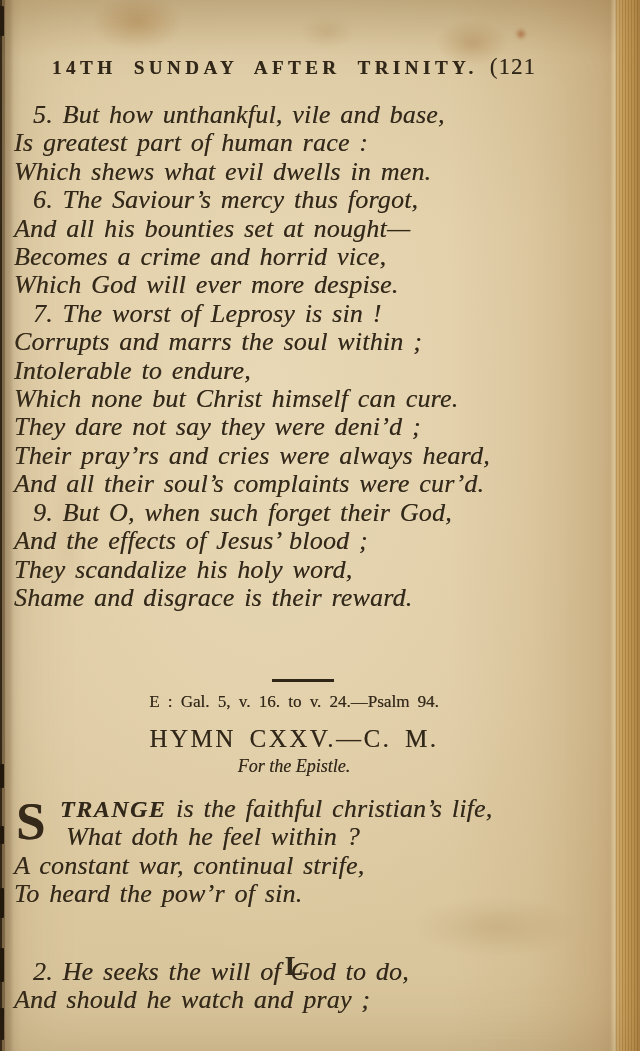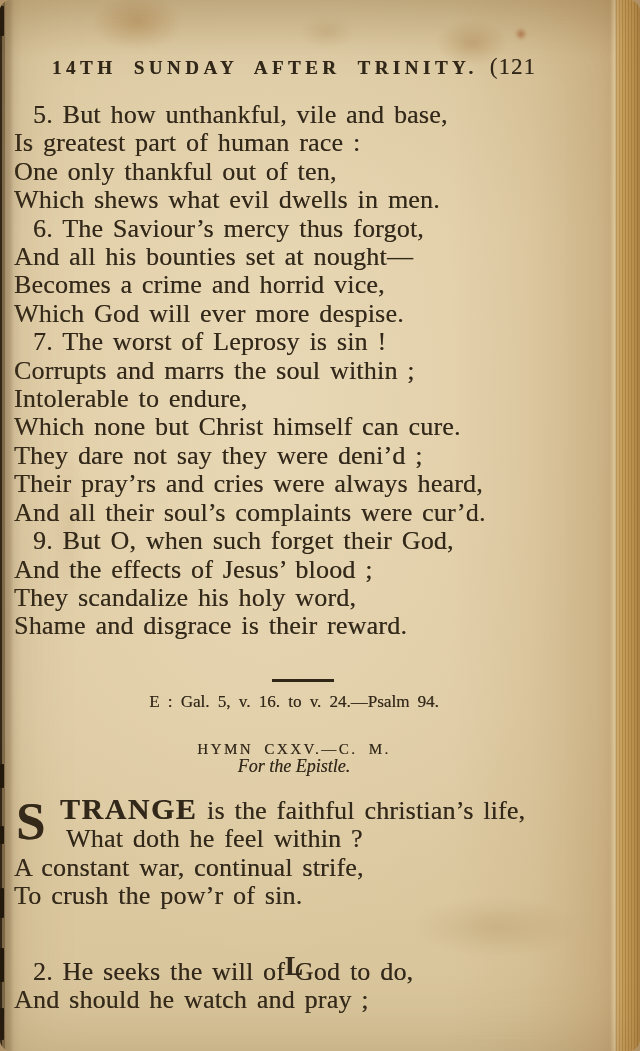--- a/index.html
+++ b/index.html
@@ -1,21 +1,21 @@
 <!DOCTYPE html>
 <html><head>
 <meta charset="utf-8">
 <style>
   html,body{margin:0;padding:0;}
   body{
     width:640px;height:1051px;overflow:hidden;
     font-family:"Liberation Serif","DejaVu Serif",serif;
     background:#b09266;
   }
-  .scan{position:relative;width:640px;height:1051px;overflow:hidden;border-radius:11px;}
+  .scan{position:relative;width:640px;height:1051px;overflow:hidden;}
   
   .paper{
     position:absolute;inset:0;
     background:
       linear-gradient(90deg, rgba(70,50,25,0.35) 0px, rgba(70,50,25,0.10) 8px, rgba(70,50,25,0) 22px),
       linear-gradient(270deg, rgba(150,100,40,0.38) 0px, rgba(150,100,40,0.22) 40px, rgba(150,100,40,0.08) 110px, rgba(150,100,40,0) 190px),
       radial-gradient(ellipse at 42% 38%, rgba(255,246,222,0.28), rgba(255,246,222,0) 62%),
       linear-gradient(180deg,#d6c298 0%,#dbc8a0 6%,#e0cda6 22%,#dfcca5 68%,#d8c49a 100%);
   }
   .topband{position:absolute;left:0;right:0;top:0;height:56px;
@@ -45,35 +45,35 @@
   #st3{left:436px;top:20px;width:72px;height:46px;background:radial-gradient(ellipse,rgba(150,100,40,0.30),rgba(150,100,40,0) 70%);}
   #st4{left:515px;top:28px;width:12px;height:12px;background:radial-gradient(circle,rgba(150,62,20,0.6),rgba(150,62,20,0) 70%);}
   #st5{left:415px;top:898px;width:160px;height:58px;background:radial-gradient(ellipse,rgba(140,95,40,0.17),rgba(140,95,40,0) 72%);}
   #st6{left:52px;top:455px;width:34px;height:140px;background:radial-gradient(ellipse,rgba(150,105,50,0.10),rgba(150,105,50,0) 72%);}
   
   .content{
     position:absolute;left:14px;top:0;width:560px;height:100%;
     color:#32281a;
     text-shadow:0.3px 0.3px 0.6px rgba(48,36,20,0.55);
   }
-  .line{font-size:26px;line-height:28.4px;white-space:nowrap;word-spacing:3px;letter-spacing:0.2px;}
+  .line{font-size:26px;line-height:28.4px;white-space:nowrap;word-spacing:3px;letter-spacing:0.2px;font-style:italic;}
   .vnum{padding-left:19px;}
   .centered{position:absolute;left:0;width:100%;text-align:center;white-space:nowrap;}
   .header{top:54px;font-size:19px;letter-spacing:4.5px;word-spacing:8px;font-weight:bold;}
   .header .pgnum{font-size:23px;letter-spacing:1px;margin-left:12px;font-weight:normal;}
   .hymn1{position:absolute;top:101px;left:0;width:100%;}
   .divider{position:absolute;top:679px;left:46%;width:62px;height:3px;background:#2f2617;}
   .eref{top:692px;font-size:17px;word-spacing:4px;}
-  .hheading{top:725px;font-size:15px;letter-spacing:2.5px;word-spacing:5px;margin-top:16px;}
+  .hheading{top:725px;font-size:25px;letter-spacing:2.5px;word-spacing:5px;}
   .hsub{top:756px;font-style:italic;font-size:18px;}
   .stanza1{position:absolute;top:795px;left:0;width:100%;}
   .dropcap{position:absolute;left:2px;top:3px;font-size:53px;line-height:46px;font-weight:bold;}
   .l1{padding-left:46px;}
   .l2{padding-left:52px;}
-  .capsword{font-size:30px;font-weight:bold;letter-spacing:1.5px;}
+  .capsword{font-size:24px;font-weight:bold;letter-spacing:1.5px;}
   .stanza2{position:absolute;top:958px;left:0;width:100%;}
   .sig{top:951px;font-size:27px;font-weight:bold;}
 </style>
 </head>
 <body>
 
 <div class="scan">
   <div class="paper"></div>
   <div class="topband"></div>
 
@@ -87,21 +87,20 @@
   <div class="content">
 
     <div class="centered header">
       <span>14TH SUNDAY AFTER TRINITY.</span><span class="pgnum">(121</span>
     </div>
 
     <div class="hymn1">
       <div>
         <div class="line vnum">5. But how unthankful, vile and base,</div>
         <div class="line">Is greatest part of human race :</div>
-        <div class="line">One only thankful out of ten,</div>
         <div class="line">Which shews what evil dwells in men.</div>
       </div>
       <div>
         <div class="line vnum">6. The Saviour’s mercy thus forgot,</div>
         <div class="line">And all his bounties set at nought—</div>
         <div class="line">Becomes a crime and horrid vice,</div>
         <div class="line">Which God will ever more despise.</div>
       </div>
       <div>
         <div class="line vnum">7. The worst of Leprosy is sin !</div>
@@ -126,21 +125,21 @@
 
     <div class="centered eref">E : Gal. 5, v. 16. to v. 24.—Psalm 94.</div>
     <div class="centered hheading">HYMN CXXV.—C. M.</div>
     <div class="centered hsub">For the Epistle.</div>
 
     <div class="stanza1">
       <span class="dropcap">S</span>
       <div class="line l1"><span class="capsword">TRANGE</span><span> is the faithful christian’s life,</span></div>
       <div class="line l2">What doth he feel within ?</div>
       <div class="line">A constant war, continual strife,</div>
-      <div class="line">To crush the pow’r of sin.</div>
+      <div class="line">To heard the pow’r of sin.</div>
     </div>
 
     <div class="stanza2">
       <div class="line vnum">2. He seeks the will of God to do,</div>
       <div class="line">And should he watch and pray ;</div>
     </div>
 
     <div class="centered sig">L</div>
   </div>
 

